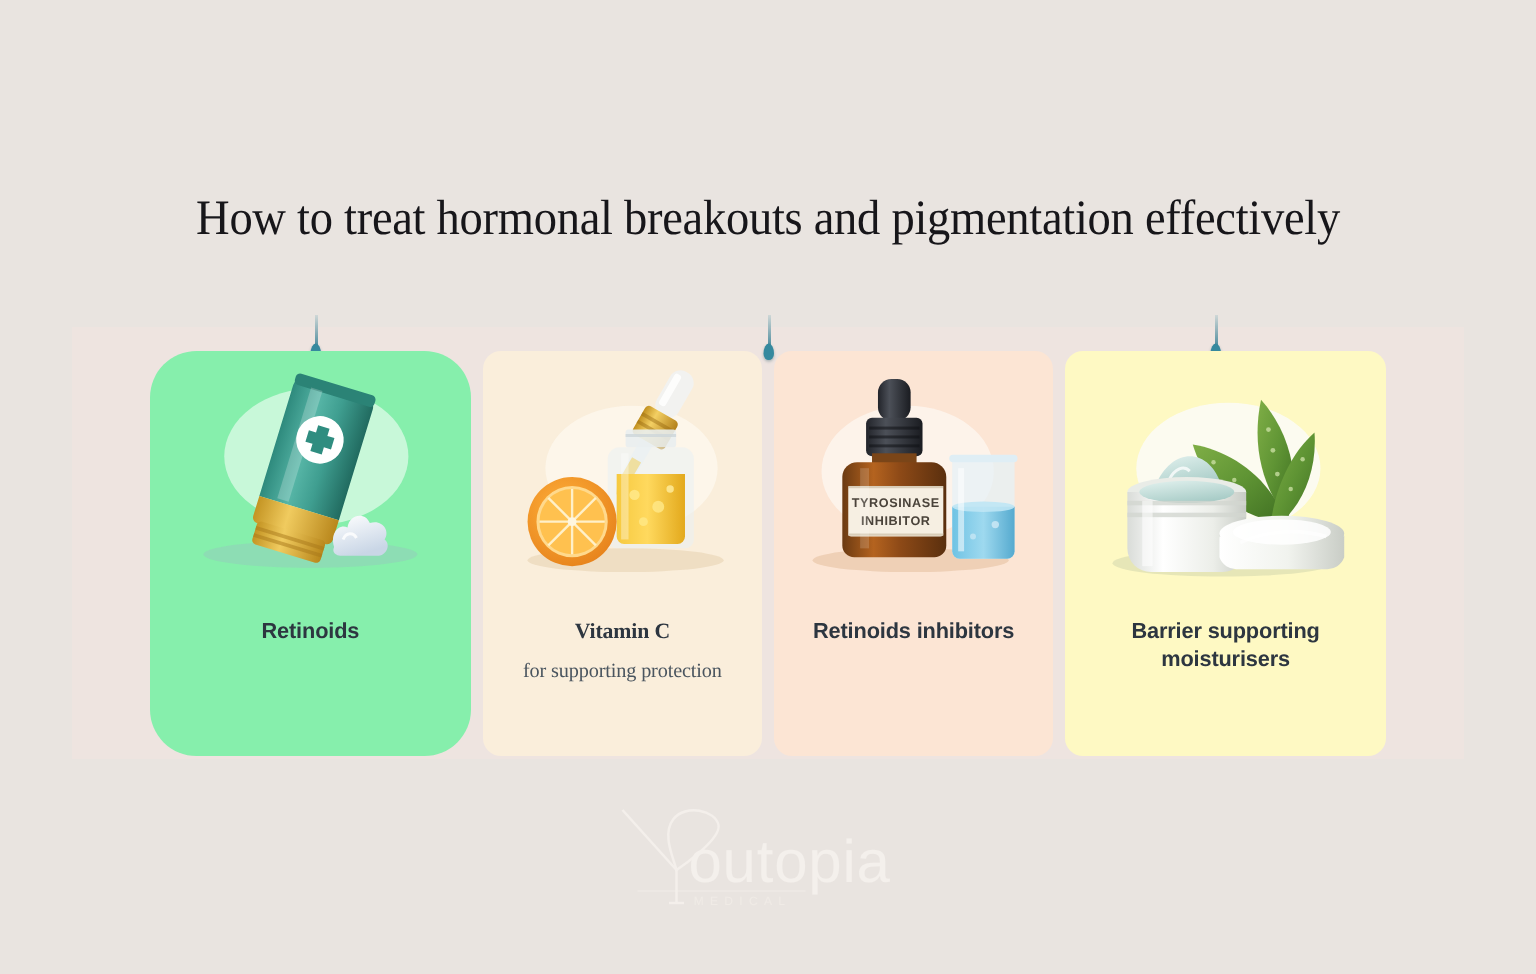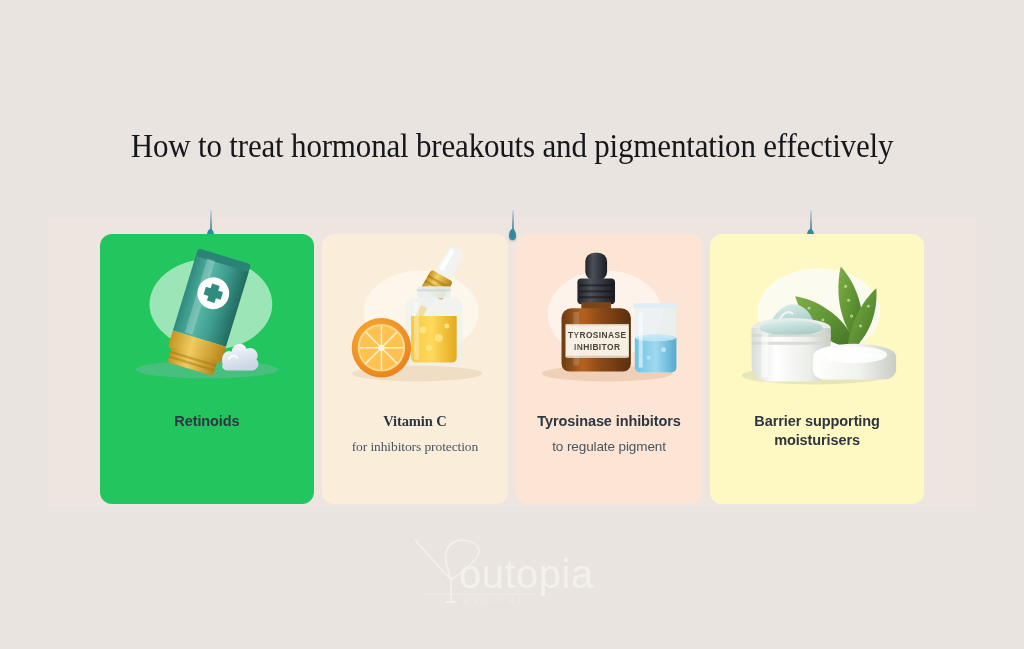--- a/index.html
+++ b/index.html
@@ -77,21 +77,21 @@
     gap: 8px;
   }
   .card {
     position: relative;
     border-radius: 12px;
     overflow: hidden;
     display: flex;
     flex-direction: column;
     align-items: center;
   }
-  .card.c1 { width: 216px; background: #22c55e; }
+  .card.c1 { width: 216px; background: #86efac; border-radius: 31px; }
   .card.c2 { width: 188px; background: #faeedb; font-family: Liberation Serif, serif; }
   .card.c3 { width: 188px; background: #fce5d4; }
   .card.c4 { width: 216px; background: #fef9c3; }
 
   .art {
     position: relative;
     width: 100%;
     height: 178px;
     flex: none;
   }
@@ -252,21 +252,21 @@
             <line x1="32" y1="26" x2="16" y2="42"></line>
             <line x1="32" y1="26" x2="10" y2="26"></line>
             <line x1="32" y1="26" x2="16" y2="10"></line>
           </g>
           <circle cx="32" cy="26" r="3" fill="#fff6df"></circle>
         </g>
       </svg>
     </div>
     <div class="labels">
       <div class="card-title">Vitamin C</div>
-      <div class="card-sub">for inhibitors protection</div>
+      <div class="card-sub">for supporting protection</div>
     </div>
   </div>
 
   <div class="card c3">
     <div class="art">
       <svg viewBox="0 0 188 178" xmlns="http://www.w3.org/2000/svg">
         <defs>
           <linearGradient id="amberG" x1="0" y1="0" x2="1" y2="0">
             <stop offset="0" stop-color="#6b3a12"></stop>
             <stop offset="0.3" stop-color="#b4631f"></stop>
@@ -308,22 +308,21 @@
           <rect x="50" y="90" width="64" height="34" rx="2" fill="#f6efe2"></rect>
           <rect x="50" y="90" width="64" height="1.5" fill="#d9cdb8"></rect>
           <rect x="50" y="122" width="64" height="1.5" fill="#d9cdb8"></rect>
           <text x="82" y="104" font-family="Liberation Sans, sans-serif" font-size="8.5" font-weight="bold" fill="#4a433a" text-anchor="middle" letter-spacing="0.4">TYROSINASE</text>
           <text x="82" y="116" font-family="Liberation Sans, sans-serif" font-size="8.5" font-weight="bold" fill="#4a433a" text-anchor="middle" letter-spacing="0.4">INHIBITOR</text>
           <rect x="58" y="78" width="6" height="54" fill="#ffffff" opacity="0.16"></rect>
         </g>
       </svg>
     </div>
     <div class="labels">
-      <div class="card-title">Tyrosinase inhibitors</div>
-      <div class="card-sub">to regulate pigment</div>
+      <div class="card-title">Retinoids inhibitors</div>
     </div>
   </div>
 
   <div class="card c4">
     <div class="art">
       <svg viewBox="0 0 216 178" xmlns="http://www.w3.org/2000/svg">
         <defs>
           <linearGradient id="jarG" x1="0" y1="0" x2="1" y2="0">
             <stop offset="0" stop-color="#d9dcd8"></stop>
             <stop offset="0.3" stop-color="#ffffff"></stop>

